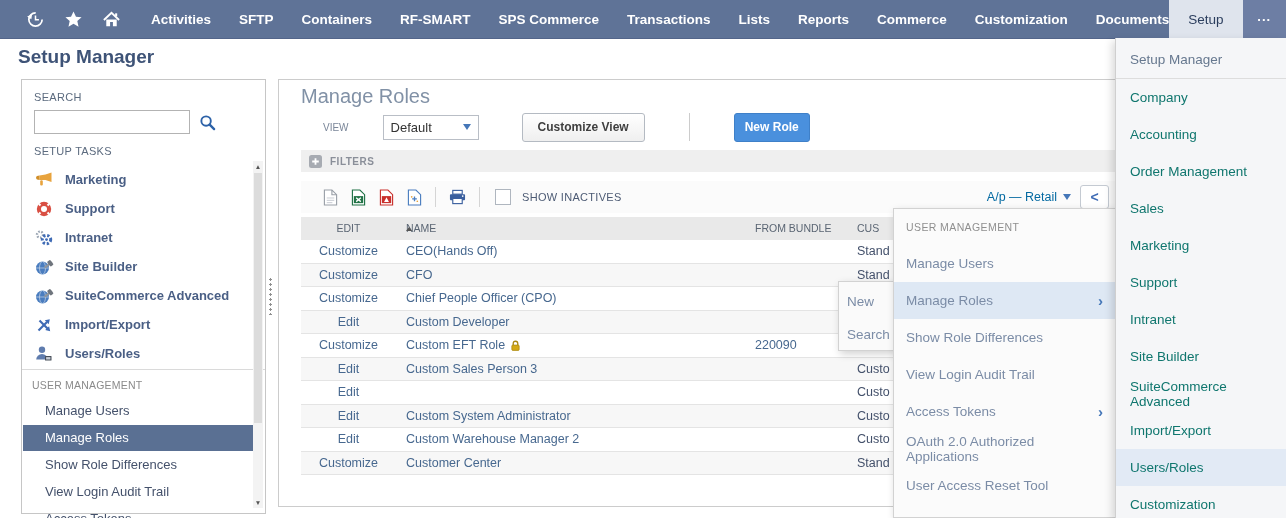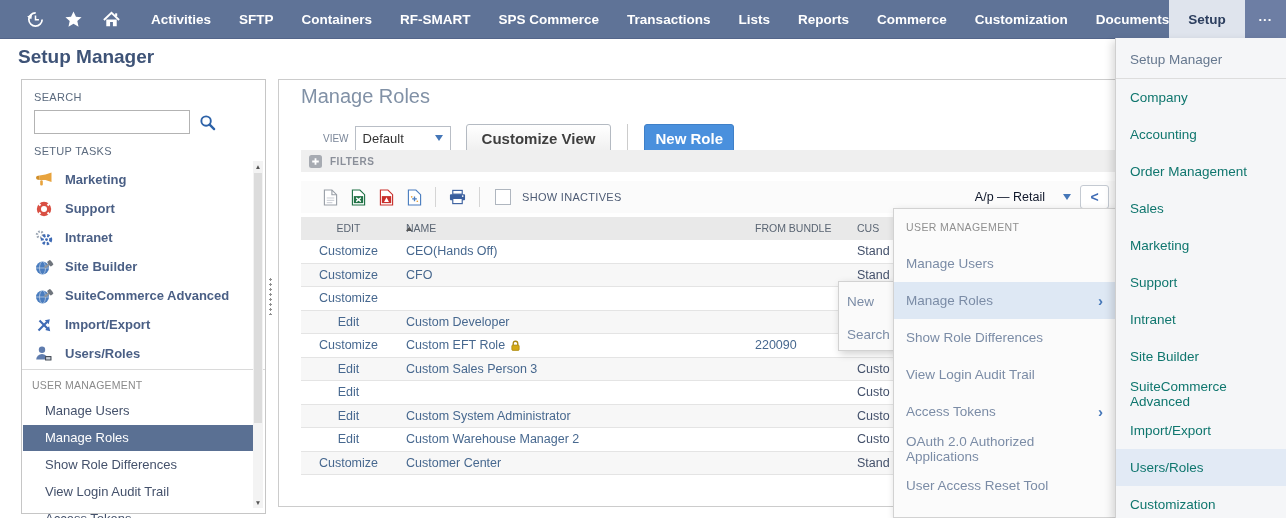--- a/index.html
+++ b/index.html
@@ -7,21 +7,21 @@
   .screen { position:relative; width:1286px; height:518px; overflow:hidden; background:#fff; }
 
   
   .nav { position:absolute; left:0; top:0; right:0; height:38px; background:#5f7397;
          display:flex; align-items:center; color:#fff; border-bottom:1px solid #53658a; }
   .nav-ic { margin-left:19px; display:flex; align-items:center; cursor:pointer; }
   .nav-ic.first { margin-left:26px; }
   .nav-items { display:flex; margin-left:30px; gap:28px; font-size:13.5px; font-weight:700; }
   .nav-item { white-space:nowrap; cursor:pointer; }
   .nav-setup { margin-left:auto; height:38px; display:flex; align-items:center; padding:0 19px;
-               background:#dfe4ed; color:#2c3e5e; font-weight:700; font-size:13.5px; cursor:pointer; }
+               background:#dfe4ed; color:#2c3e5e; font-weight:400; font-size:13.5px; cursor:pointer; }
   .nav-more { width:100px; text-align:center; font-weight:700; font-size:13px; letter-spacing:1px;
               background:#6d7ea4; height:38px; line-height:34px; cursor:pointer; }
 
   .page-title { position:absolute; left:18px; top:46px; font-size:19px; font-weight:700; color:#3e5377; }
 
   
   .sidebar { position:absolute; left:21px; top:79px; width:243px; height:433px;
              border:1px solid #c6c6c6; background:#fff; }
   .sb-label { margin:11px 0 0 12px; font-size:11px; color:#5c6b7f; letter-spacing:.3px; }
   .sb-search { display:flex; align-items:center; margin:7px 0 0 12px; gap:9px; }
@@ -42,44 +42,44 @@
   .sb-arr { position:absolute; left:0; width:10px; font-size:6.5px; color:#555; text-align:center; cursor:pointer; }
   .sb-arr.up { top:2px; } .sb-arr.down { bottom:2px; }
   .splitter { position:absolute; left:268px; top:277px; width:5px; height:38px; cursor:col-resize;
               background-image:radial-gradient(circle,#8f8f8f 1px,transparent 1.4px);
               background-size:5px 5px; }
 
   
   .panel { position:absolute; left:278px; top:79px; width:1008px; height:426px; background:#fff;
            border-top:1px solid #ccc; border-left:1px solid #ccc; border-bottom:1px solid #ccc; }
   .panel h1 { position:absolute; left:22px; top:5px; font-size:20px; font-weight:400; color:#8191a6; }
-  .controls { position:absolute; left:44px; top:43px; height:30px; display:flex; align-items:center; }
+  .controls { position:absolute; left:44px; top:32px; height:30px; display:flex; align-items:center;gap:28px; }
   .view-label { font-size:10px; color:#7a8699; margin-right:6px; }
   .view-box { width:80px; height:23px; border:1px solid #b9bec6; background:#fff; display:flex;
               align-items:center; padding:0 7px; cursor:pointer; }
   .view-box .vtext { flex:1; font-size:13px; color:#333; }
   .caret { width:0; height:0; border-left:4.5px solid transparent; border-right:4.5px solid transparent;
            border-top:6px solid #4577b8; }
-  .btn { height:27px; display:flex; align-items:center; border-radius:3px; font-size:15px;
+  .btn { height:27px; display:flex; align-items:center; border-radius:3px; font-size:12px;
          font-weight:700; cursor:pointer;text-align:right; }
   .btn-sec { margin-left:15px; padding:0 15px; border:1px solid #b4bac2;
              background:linear-gradient(#fff,#efefef); color:#3f3f3f; }
   .vdiv { width:1px; height:28px; background:#ccc; margin:0 16px; }
   .btn-pri { padding:0 10px; background:#4a90dd; border:1px solid #3f80c8; color:#fff; }
   .filters-bar { position:absolute; left:22px; right:17px; top:70px; height:22px; background:#efefef;
                  display:flex; align-items:center; gap:8px; padding-left:8px; box-sizing:border-box; cursor:pointer; }
   .filters-label { font-size:10px; font-weight:700; color:#8a8f99; letter-spacing:.5px; }
   .toolbar { position:absolute; left:22px; right:17px; top:101px; height:32px; background:#fbfbfb;
              display:flex; align-items:center; padding-left:22px; box-sizing:border-box; }
   .tb-ic { margin-right:13px; display:flex; cursor:pointer; }
   .tb-sep { width:1px; height:20px; background:#d5d5d5; margin:0 13px 0 0; }
   .checkbox { width:14px; height:14px; border:1px solid #afb6bf; background:#fff; margin:0 11px 0 2px; cursor:pointer; }
   .tb-label { font-size:11px; color:#4d5b74; letter-spacing:.3px; }
   .tb-right { position:absolute; right:161px; top:0; height:32px; display:flex; align-items:center; gap:9px; }
-  .segment { font-size:12.5px; color:#0f172a; display:flex; align-items:center; gap:18px; cursor:pointer; }
+  .segment { font-size:12.5px; color:#0369a1; display:flex; align-items:center; gap:6px; cursor:pointer; }
   .back-btn { width:27px; height:22px; background:#fff; border:1px solid #c4cad2; border-radius:3px;
               display:flex; align-items:center; justify-content:center; color:#3f6bb5;
               font-weight:700; font-size:14px; cursor:pointer; }
   .thead { position:absolute; left:22px; right:17px; top:137px; height:23px; background:#e9e9e9;
            font-size:10.5px; color:#5a6573; }
   .thead span { position:absolute; line-height:23px; }
   .th-edit { left:0; width:95px; text-align:center; }
   .th-name { left:105px; display:flex; align-items:center; gap:5px; height:23px; }
   .caret-up { width:0; height:0; border-left:3.5px solid transparent; border-right:3.5px solid transparent;
               border-bottom:4.5px solid #555; }
@@ -377,20 +377,23 @@
         </div>
         <div class="trow alt">
           <span class="c-edit link">Customize</span>
           <span class="c-name">
             <span class="link">CFO</span>
           </span>
           <span class="c-custom">Stand</span>
         </div>
         <div class="trow">
           <span class="c-edit link">Customize</span>
+          <span class="c-name">
+            <span class="link">Chief People Officer (CPO)</span>
+          </span>
         </div>
         <div class="trow alt">
           <span class="c-edit link">Edit</span>
           <span class="c-name">
             <span class="link">Custom Developer</span>
           </span>
         </div>
         <div class="trow">
           <span class="c-edit link">Customize</span>
           <span class="c-name">

